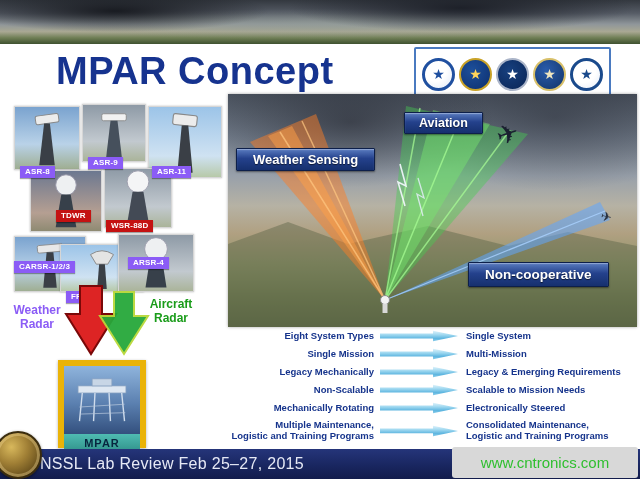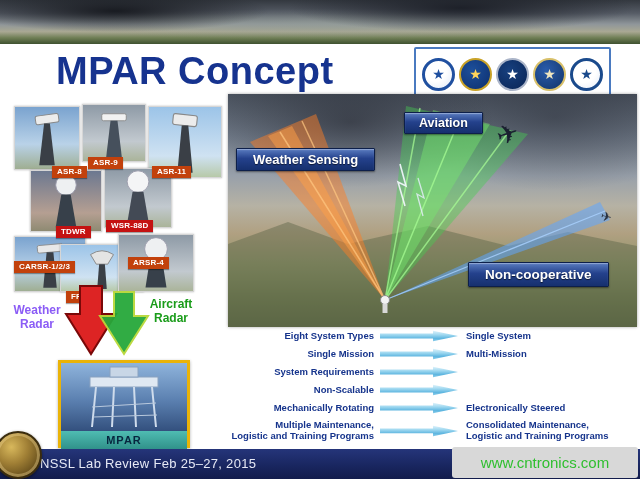--- a/index.html
+++ b/index.html
@@ -38,30 +38,30 @@
 
   
   .tile { position:absolute; border:1px solid #d6d6d6; overflow:hidden; box-shadow:0 0 2px rgba(0,0,0,.25); }
   .sky-a { background:linear-gradient(180deg,#9cc4e8 0%,#cfe2f2 70%,#b7c9a9 100%); }
   .sky-b { background:linear-gradient(180deg,#8e9aa6 0%,#c2c9cf 65%,#aab49a 100%); }
   .sky-c { background:linear-gradient(180deg,#7aa3cf 0%,#b9d2e8 60%,#9fae92 100%); }
   .sky-d { background:linear-gradient(180deg,#6c7890 0%,#b59f92 70%,#8e8a72 100%); }
   .tile svg { width:100%; height:100%; display:block; }
 
   .chip { position:absolute; font-size:8px; font-weight:bold; color:#fff; padding:2px 5px; line-height:1; letter-spacing:.2px; box-shadow:0 1px 1px rgba(0,0,0,.35); }
-  .chip-green { background:#c2410c; }
+  .chip-green { background:#8b5cf6; }
   .chip-red   { background:#c41212; }
 
   
   .funnel-label { font-size:12px; font-weight:bold; text-align:center; line-height:1.15; }
   .weather-col { color:#8b5cf6; }
   .aircraft-col { color:#1a9c1a; }
 
   
-  .mpar-box { left:58px; top:360px; width:132px; height:88px; border:3px solid #eab308; box-shadow:0 1px 3px rgba(0,0,0,.3); }
+  .mpar-box { left:58px; top:360px; width:88px; height:88px; border:6px solid #eab308; box-shadow:0 1px 3px rgba(0,0,0,.3); }
   .mpar-photo { width:100%; height:68px; background:linear-gradient(180deg,#8fb4dc 0%,#5b80b0 55%,#33507e 100%); position:relative; }
   .mpar-photo svg { width:100%; height:100%; display:block; }
   .mpar-bar { width:100%; height:19px; background:linear-gradient(180deg,#4fbcb2,#2f8f88); color:#07263f; font-size:11px; font-weight:bold; text-align:center; line-height:19px; letter-spacing:1px; }
 
   
   .scene {
     left:228px; top:94px; width:409px; height:233px; overflow:hidden;
     background:
       radial-gradient(ellipse 50% 40% at 30% 12%, rgba(30,32,40,.55), transparent 70%),
       radial-gradient(ellipse 55% 45% at 80% 10%, rgba(40,44,54,.5), transparent 70%),
@@ -88,21 +88,21 @@
   .tcell-r { text-align:left; padding-left:4px; }
   .tarrow {
     width:78px; height:12px; margin:0 auto;
     background:linear-gradient(180deg,#eaf7fd 0%,#9fd8f0 40%,#5fb6e0 70%,#8fd0ec 100%);
     clip-path:polygon(0 30%,68% 30%,68% 6%,100% 50%,68% 94%,68% 70%,0 70%);
     filter:drop-shadow(0 1px 1px rgba(0,0,0,.3));
   }
 
   
   .footer { left:0; top:449px; width:640px; height:30px; background:linear-gradient(180deg,#25357a 0%,#18255e 60%,#121c4c 100%); }
-  .footer-text { left:40px; top:449px; height:30px; line-height:30px; color:#e6e9f5; font-size:13px; letter-spacing:.3px; }
+  .footer-text { left:40px; top:449px; height:30px; line-height:30px; color:#e6e9f5; font-size:16px; letter-spacing:.3px; }
   .coin {
     left:-6px; top:431px; width:48px; height:48px; border-radius:50%;
     background:radial-gradient(circle at 35% 32%, #d8b85c 0%, #a07f35 40%, #6f5620 70%, #4c3a12 100%);
     border:2px solid #3a2c0e; box-shadow:inset 0 0 0 3px rgba(255,230,160,.35), 0 1px 3px rgba(0,0,0,.5);
     z-index:5;
   }
   .watermark {
     left:452px; top:447px; width:186px; height:31px; background:#d8d8d8; border-radius:3px;
     display:flex; align-items:center; justify-content:center; z-index:6;
   }
@@ -168,24 +168,24 @@
           <path d="M27 20 L33 20 L35 46 L25 46 Z" fill="#3a3f46"></path>
         </svg>
     </figure>
     <figure class="tile sky-b" style="left:118px;top:234px;width:76px;height:58px;">
       <svg viewBox="0 0 60 64">
           <circle cx="30" cy="16" r="13" fill="#eef0f2" stroke="#99a"></circle>
           <path d="M23 28 L37 28 L42 60 L18 60 Z" fill="#37404a"></path>
         </svg>
     </figure>
 
-    <span class="chip chip-green" style="left:20px;top:166px;margin-left:32px;">ASR-8</span>
+    <span class="chip chip-green" style="left:20px;top:166px;">ASR-8</span>
     <span class="chip chip-green" style="left:88px;top:157px;">ASR-9</span>
     <span class="chip chip-green" style="left:152px;top:166px;">ASR-11</span>
-    <span class="chip chip-red" style="left:56px;top:226px;">TDWR</span>
+    <span class="chip chip-red" style="left:56px;top:210px;">TDWR</span>
     <span class="chip chip-red" style="left:106px;top:220px;">WSR-88D</span>
     <span class="chip chip-green" style="left:14px;top:261px;">CARSR-1/2/3</span>
     <span class="chip chip-green" style="left:128px;top:257px;">ARSR-4</span>
     <span class="chip chip-green" style="left:66px;top:273px;margin-top:18px;">FPS</span>
   </div>
 
   <div class="abs funnel-label weather-col pre" style="left:4px;top:304px;width:66px;">Weather
 Radar</div>
   <div class="abs funnel-label aircraft-col pre" style="left:138px;top:298px;width:66px;">Aircraft
 Radar</div>
@@ -240,26 +240,28 @@
       <div class="tcell tcell-l pre">Eight System Types</div>
       <div class="tarrow"></div>
       <div class="tcell tcell-r pre">Single System</div>
     </div>
     <div class="trow">
       <div class="tcell tcell-l pre">Single Mission</div>
       <div class="tarrow"></div>
       <div class="tcell tcell-r pre">Multi-Mission</div>
     </div>
     <div class="trow">
-      <div class="tcell tcell-l pre">System Requirements</div>
-      <div class="tarrow"></div>
+      <div class="tcell tcell-l pre">Legacy Mechanically</div>
+      <div class="tarrow"></div>
+      <div class="tcell tcell-r pre">Legacy &amp; Emerging Requirements</div>
     </div>
     <div class="trow">
       <div class="tcell tcell-l pre">Non-Scalable</div>
       <div class="tarrow"></div>
+      <div class="tcell tcell-r pre">Scalable to Mission Needs</div>
     </div>
     <div class="trow">
       <div class="tcell tcell-l pre">Mechanically Rotating</div>
       <div class="tarrow"></div>
       <div class="tcell tcell-r pre">Electronically Steered</div>
     </div>
     <div class="trow">
       <div class="tcell tcell-l pre">Multiple Maintenance,
 Logistic and Training Programs</div>
       <div class="tarrow"></div>

